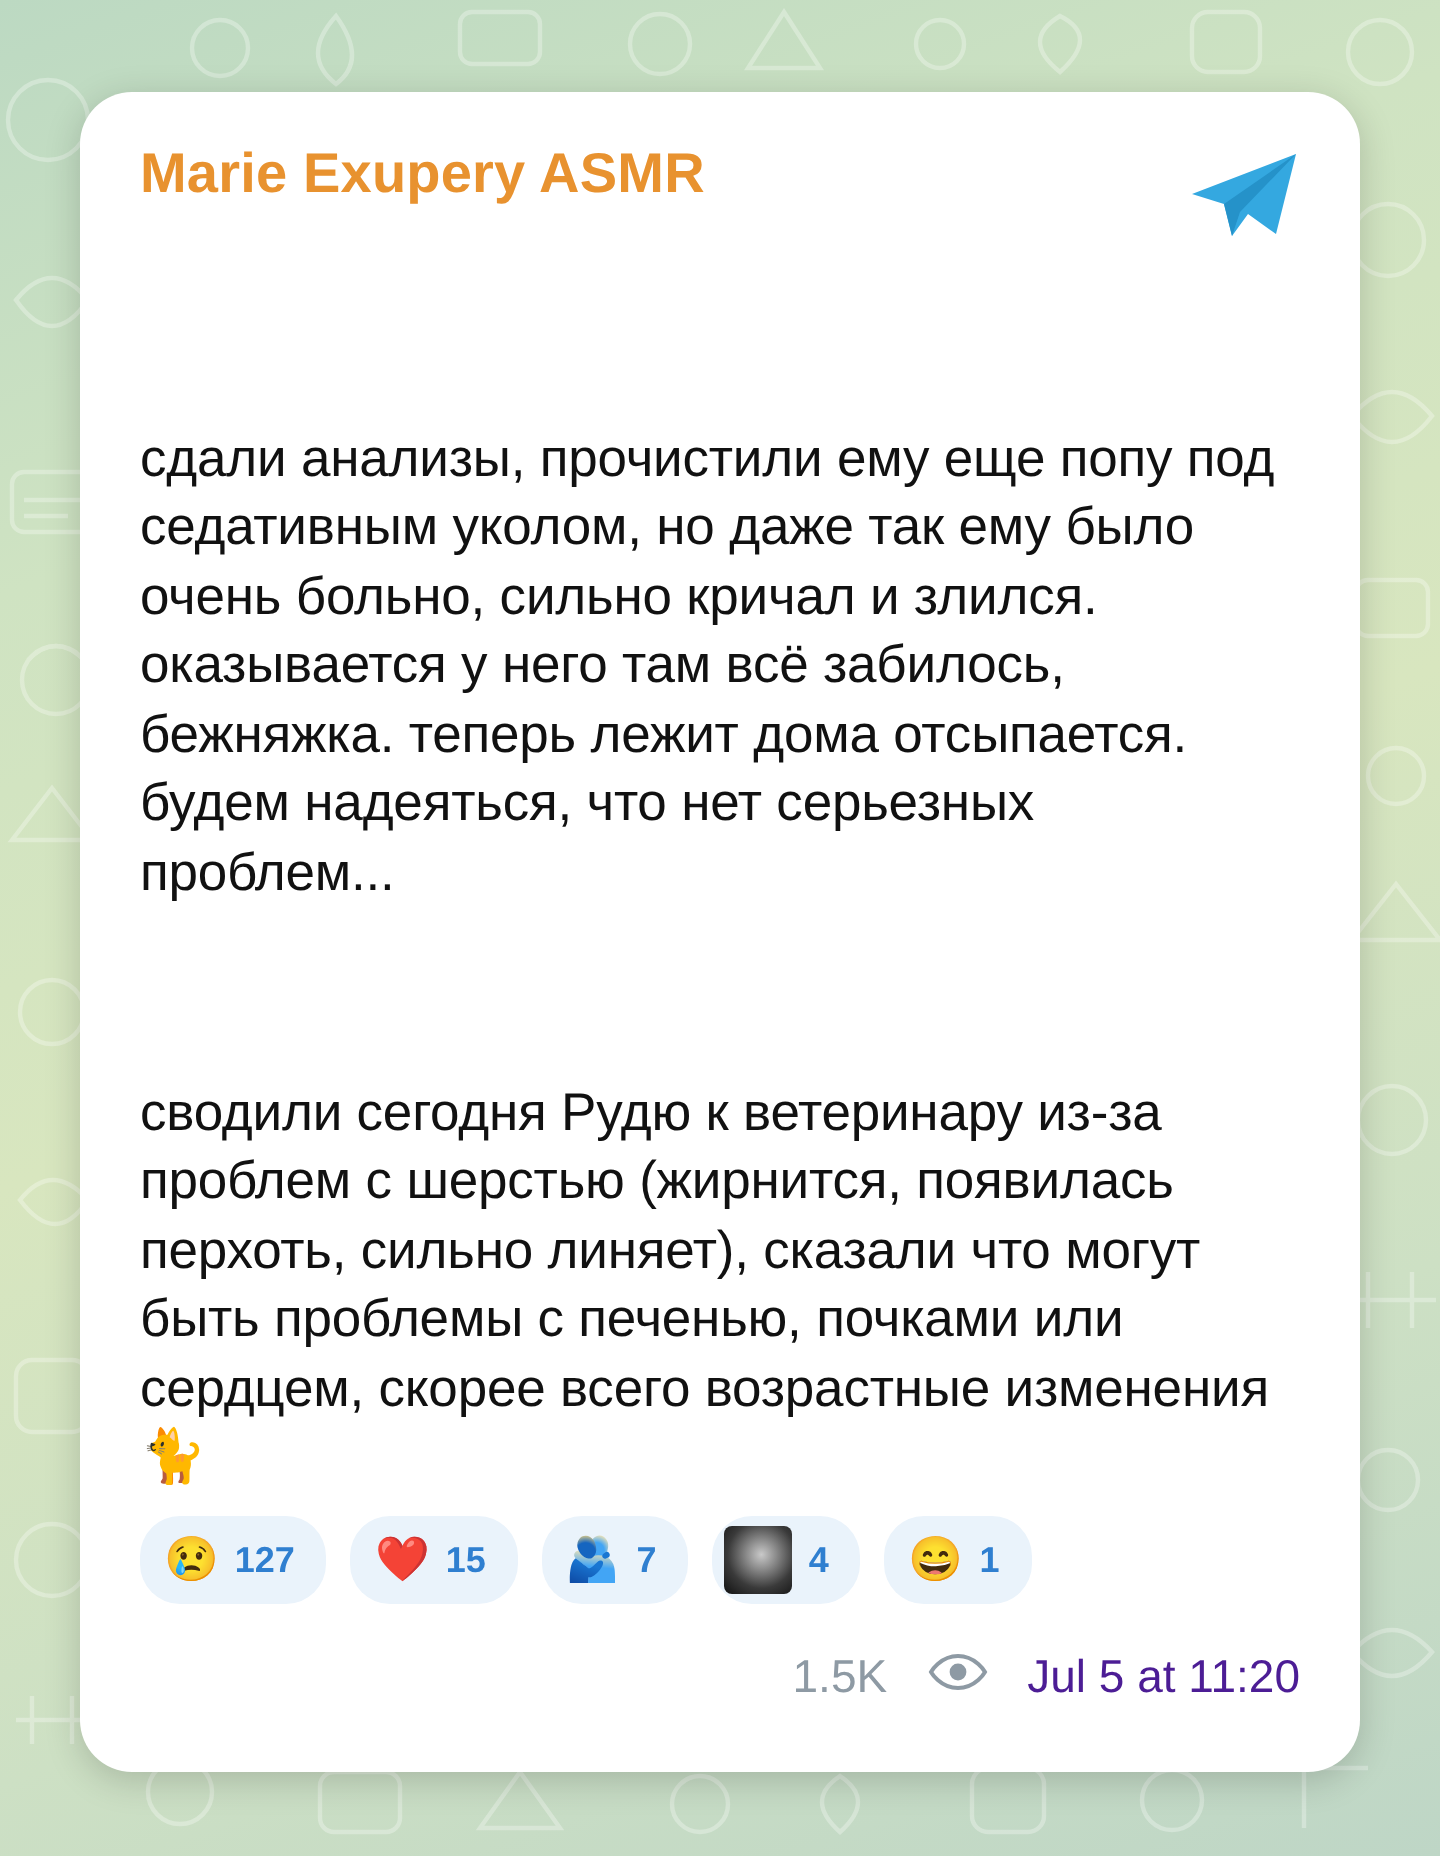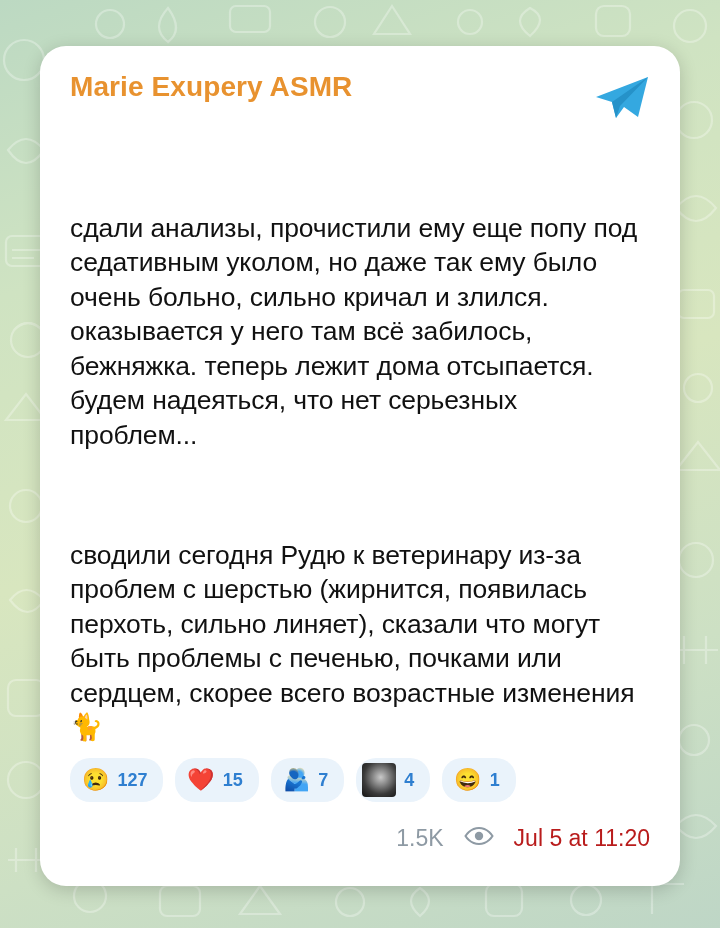--- a/index.html
+++ b/index.html
@@ -103,21 +103,21 @@
     position: absolute;
     right: 30px;
     bottom: 34px;
     display: flex;
     align-items: center;
     gap: 20px;
     color: #8e9aa4;
     font-size: 23px;
   }
   #views-count { color: #8e9aa4; }
-  #timestamp { color: #b91c1c; }
+  #timestamp { color: #4c1d95; }
   .eye { display: inline-block; }
 </style>
 </head>
 <body>
 
 <div id="doodles">
   <svg width="720" height="928" viewBox="0 0 720 928" xmlns="http://www.w3.org/2000/svg">
     <g stroke="#ffffff" stroke-width="2.2" fill="none" opacity="0.85">
       <circle cx="24" cy="60" r="20"></circle>
       <path d="M8 150 q18 -22 36 0 q-18 26 -36 0 z"></path>

